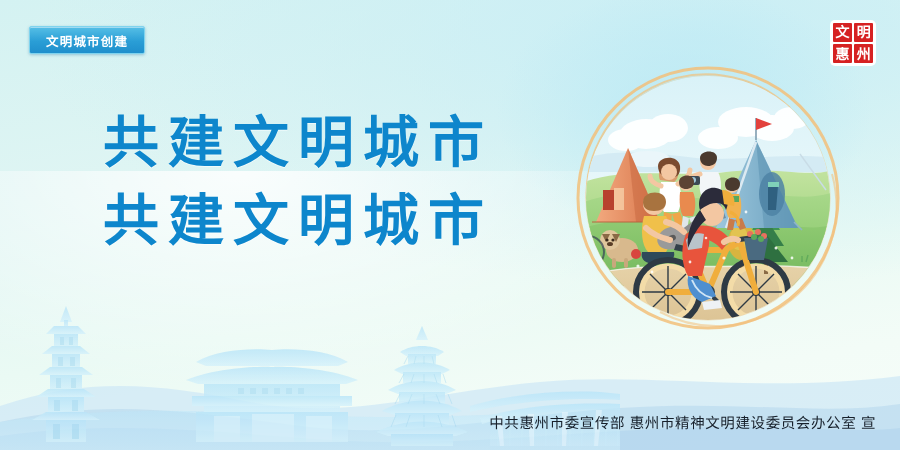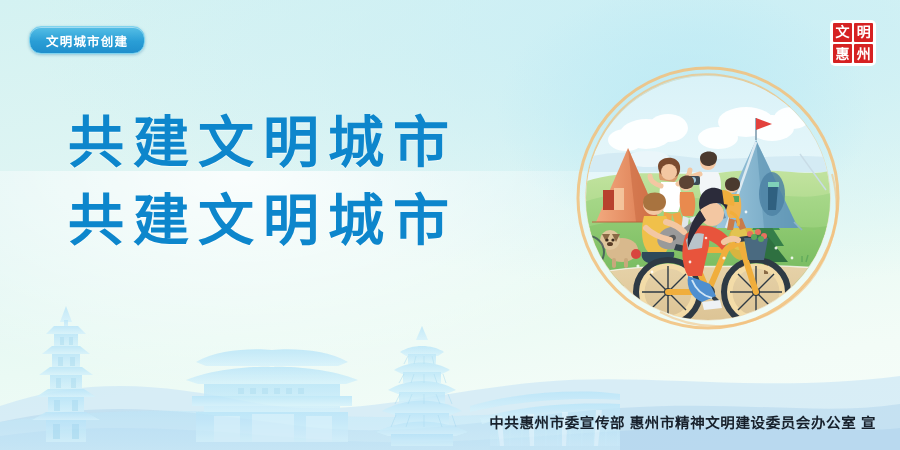--- a/index.html
+++ b/index.html
@@ -30,21 +30,21 @@
 
   
   .waves{position:absolute;left:0;bottom:0;width:900px;height:170px;}
 
   
   .skyline{position:absolute;left:0;bottom:0;width:620px;height:150px;opacity:.95;}
 
   
   .badge{
     position:absolute;left:29px;top:26px;
-    height:26px;padding:0 16px;border-radius:12px;
+    height:26px;padding:0 16px;border-radius:2px;
     display:flex;align-items:center;justify-content:center;
     background:linear-gradient(180deg,#56bfe6 0%,#2a9ed6 55%,#1f8fcc 100%);
     border:1px solid #7fd3ee;
     box-shadow:0 1px 3px rgba(20,110,160,.35), inset 0 1px 0 rgba(255,255,255,.45);
     color:#ffffff;font-size:12.5px;font-weight:bold;letter-spacing:1.2px;
     white-space:nowrap;
   }
 
   
   .seal{
@@ -59,30 +59,31 @@
     display:flex;align-items:center;justify-content:center;
     font-size:14px;font-weight:bold;line-height:1;border-radius:1px;
   }
 
   
   .headline{position:absolute;left:68px;top:104px;}
   .headline .line{
     color:#0d86cc;font-weight:bold;font-size:56px;line-height:78px;
     letter-spacing:9px;white-space:nowrap;
     text-shadow:0 1px 0 rgba(255,255,255,.55);
+    margin-left:35px;
   }
 
   
   .medallion{position:absolute;left:540px;top:62px;width:330px;height:272px;}
   .medallion svg{display:block;}
 
   
   .credit{
     position:absolute;right:24px;bottom:18px;
-    color:#17202b;font-size:14.5px;font-weight:bold;letter-spacing:.6px;
+    color:#17202b;font-size:14.5px;font-weight:normal;letter-spacing:.6px;
     white-space:nowrap;
   }
 </style>
 </head>
 <body>
 
 <div class="poster">
 
   <div class="sky-glow"></div>
   <div class="sheen"></div>

